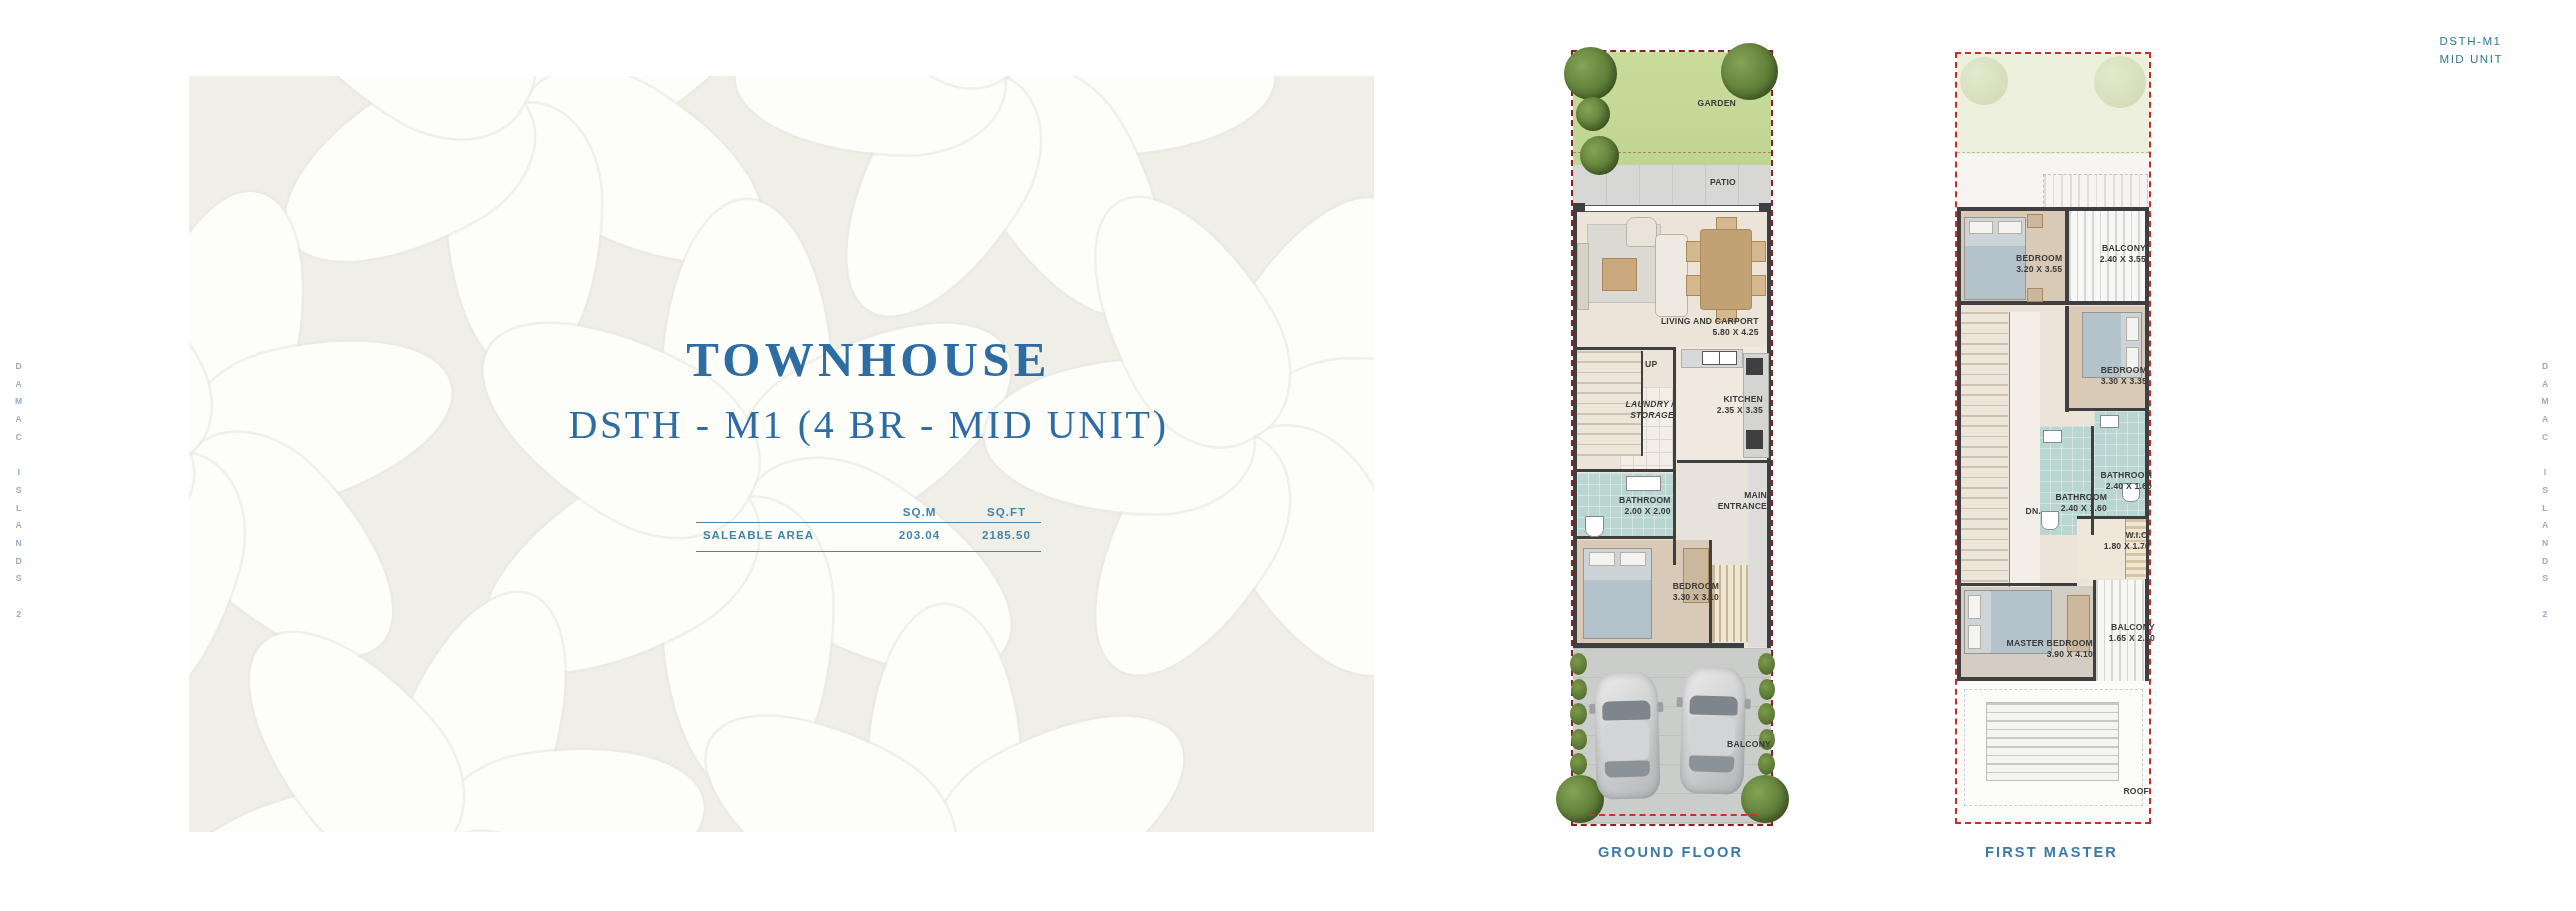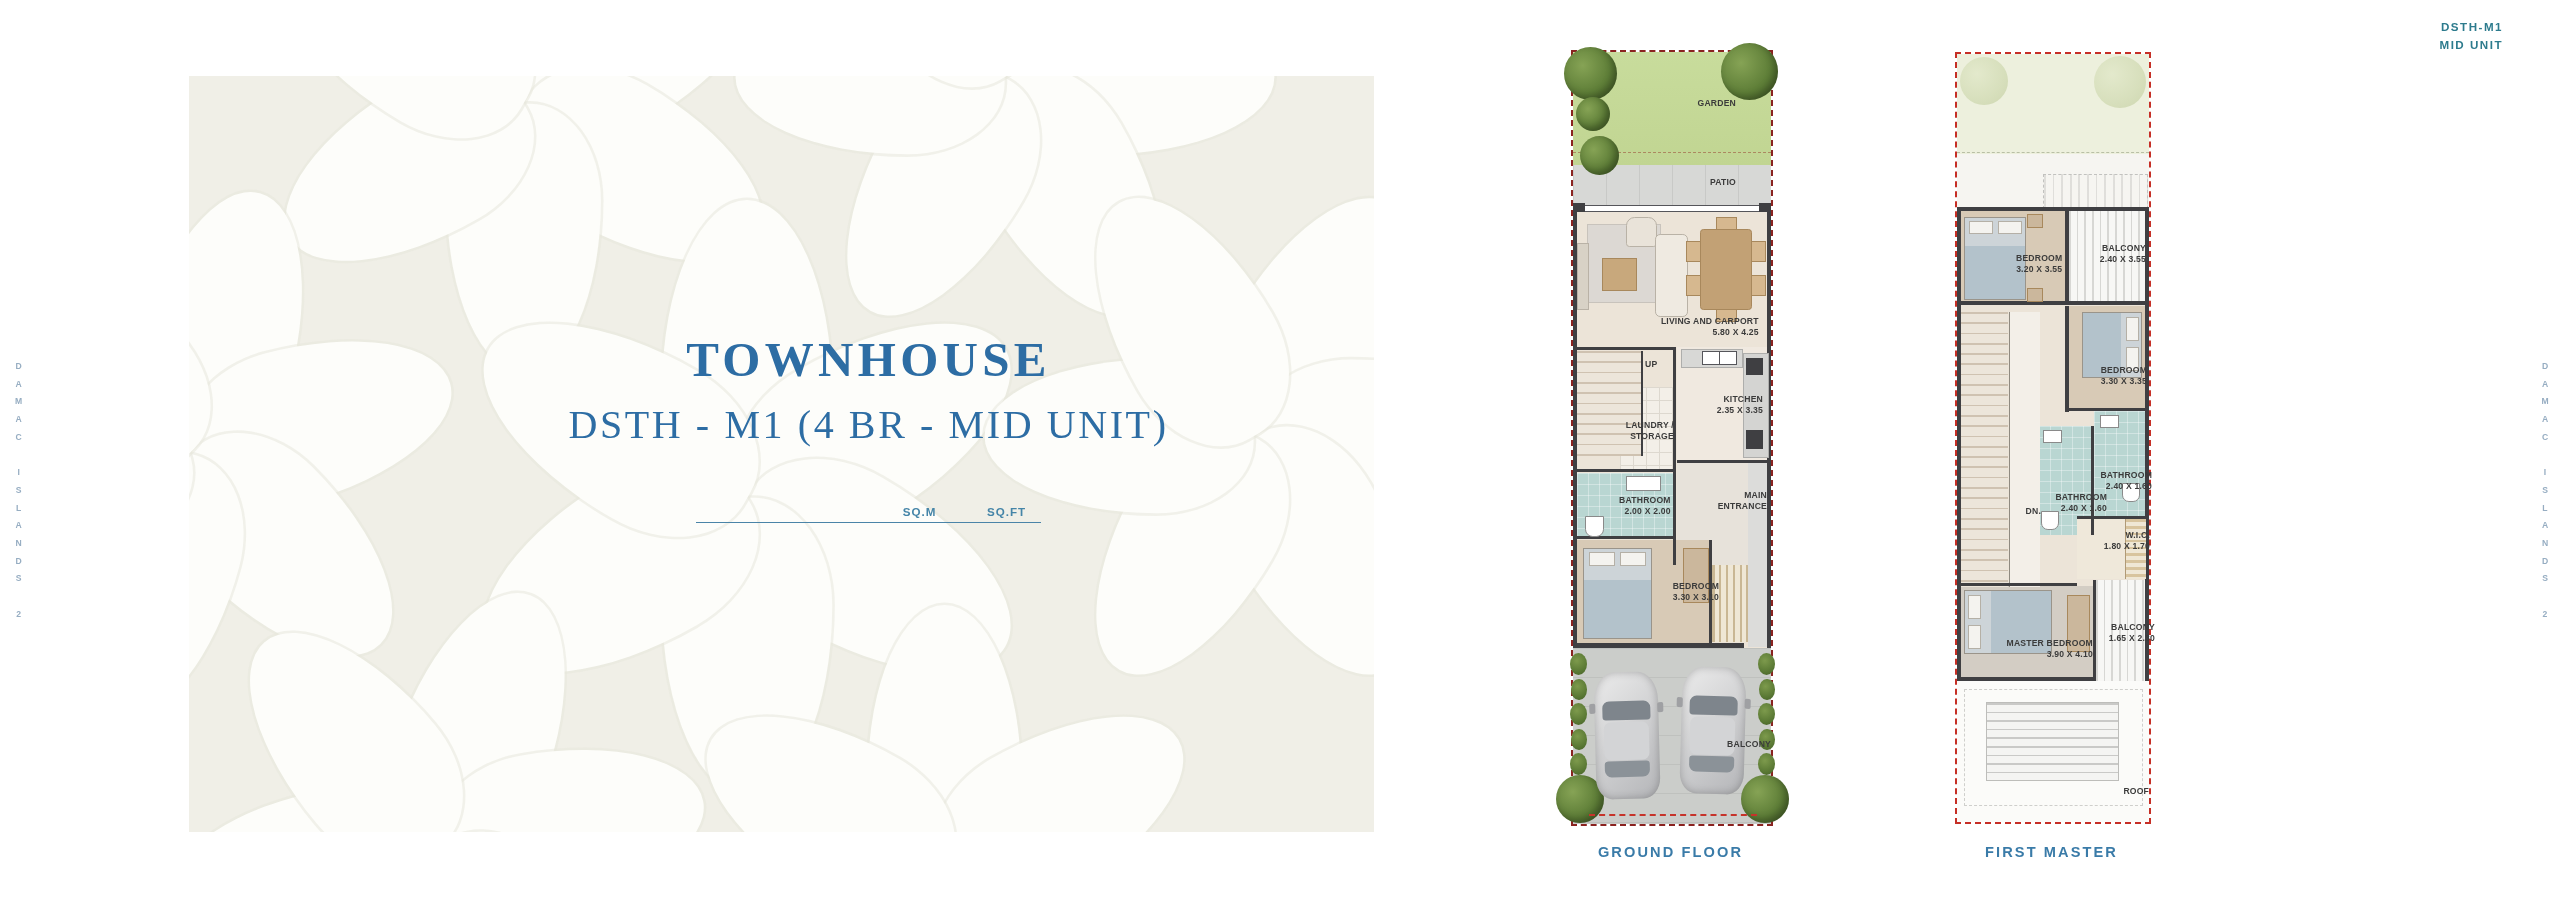--- a/index.html
+++ b/index.html
@@ -12,22 +12,22 @@
       background:#f0efe7;overflow:hidden;}
   .flower{position:absolute;}
   .petal{position:absolute;left:50%;bottom:50%;width:32%;height:56%;margin-left:-16%;
       transform-origin:50% 100%;background:#fdfdfa;
       border-radius:50% 50% 46% 46% / 64% 64% 36% 36%;
       box-shadow:0 0 0 2.6px rgba(232,231,220,.55);}
 
   
   .side-text{position:absolute;writing-mode:vertical-lr;text-orientation:upright;
       font-size:8.6px;letter-spacing:7.7px;color:#96adc2;font-weight:bold;}
-  .unit-tag{position:absolute;top:18px;right:73px;text-align:right;font-size:11.6px;
-      font-weight:bold;letter-spacing:1.5px;line-height:18px;color:#2d7b8d;}
+  .unit-tag{position:absolute;top:32px;right:73px;font-size:11.6px;
+      font-weight:normal;letter-spacing:1.5px;line-height:18px;color:#2d7b8d;}
   .main-title{position:absolute;left:525px;width:687px;top:331px;text-align:center;
       font-family:"Liberation Serif",serif;font-size:49px;letter-spacing:4.3px;
       color:#2d6da4;font-weight:bold;}
   .sub-title{position:absolute;left:525px;width:687px;top:401px;text-align:center;
       font-family:"Liberation Serif",serif;font-size:40px;letter-spacing:2.6px;
       color:#2d6da4;font-weight:normal;}
 
   
   .area-table{position:absolute;left:696px;top:500px;width:345px;color:#4585a8;}
   .at-head{position:relative;height:22px;border-bottom:1.7px solid #4a84a8;}
@@ -153,20 +153,25 @@
 </div>
 
 <div class="main-title">TOWNHOUSE</div>
 <div class="sub-title">DSTH - M1 (4 BR - MID UNIT)</div>
 
 <div class="area-table">
   <div class="at-head">
     <span class="at-cell c-sqm">SQ.M</span>
     <span class="at-cell c-sqft">SQ.FT</span>
   </div>
+  <div class="at-row">
+    <span class="at-cell c-label">SALEABLE AREA</span>
+    <span class="at-cell c-sqm">203.04</span>
+    <span class="at-cell c-sqft">2185.50</span>
+  </div>
 </div>
 
 <div class="plan gf">
 
   <div class="abs" style="left:0;top:0;width:198px;height:113px;background:linear-gradient(180deg,#c8dc9c,#c1d592);"></div>
   <div class="abs" style="left:0;top:100px;width:198px;border-top:1.7px dashed rgba(150,60,45,.5);"></div>
   <div class="tree" style="left:-8.6px;top:-5.2px;width:53px;height:53px;"></div>
   <div class="tree" style="left:148px;top:-8.6px;width:57px;height:57px;"></div>
   <div class="tree" style="left:3.4px;top:45px;width:34px;height:34px;"></div>
   <div class="tree" style="left:6.9px;top:84px;width:39px;height:39px;"></div>
@@ -213,21 +218,21 @@
   <div class="furn" style="left:170px;top:301px;width:24px;height:103px;background:#d4d4d2;border:0.9px solid #aeaeac;"></div>
   <div class="furn" style="left:173px;top:306px;width:17px;height:17px;background:#3f3f42;"></div>
   <div class="furn" style="left:173px;top:378px;width:17px;height:19px;background:#3f3f42;"></div>
   <div class="room-label" style="left:104px;top:342px;width:86px;">
     <div>KITCHEN</div>
     <div>2.35 X 3.35</div>
   </div>
 
   <div class="abs" style="left:47px;top:335px;width:53px;height:84px;background:#f3efe8;
        background-image:linear-gradient(#ddd8cf 0.9px,transparent 0.9px),linear-gradient(90deg,#ddd8cf 0.9px,transparent 0.9px);background-size:13px 13px;"></div>
-  <div class="room-label" style="left:6.9px;top:368px;width:94px;">
+  <div class="room-label" style="left:6.9px;top:347px;width:94px;font-style:italic;">
     <div>LAUNDRY /</div>
     <div>STORAGE</div>
   </div>
   <div class="wall" style="left:4.3px;top:417px;width:96px;height:3.4px;"></div>
 
   <div class="abs teal-room" style="left:4.3px;top:421px;width:96px;height:65px;"></div>
   <div class="furn" style="left:53px;top:424px;width:33px;height:13px;background:#fff;border:0.9px solid #8a8a8a;"></div>
   <div class="furn" style="left:12px;top:464px;width:17px;height:19px;background:#fff;border:0.9px solid #8a8a8a;border-radius:0 0 7.7px 7.7px;"></div>
   <div class="room-label" style="left:1.7px;top:443px;width:96px;">
     <div>BATHROOM</div>

